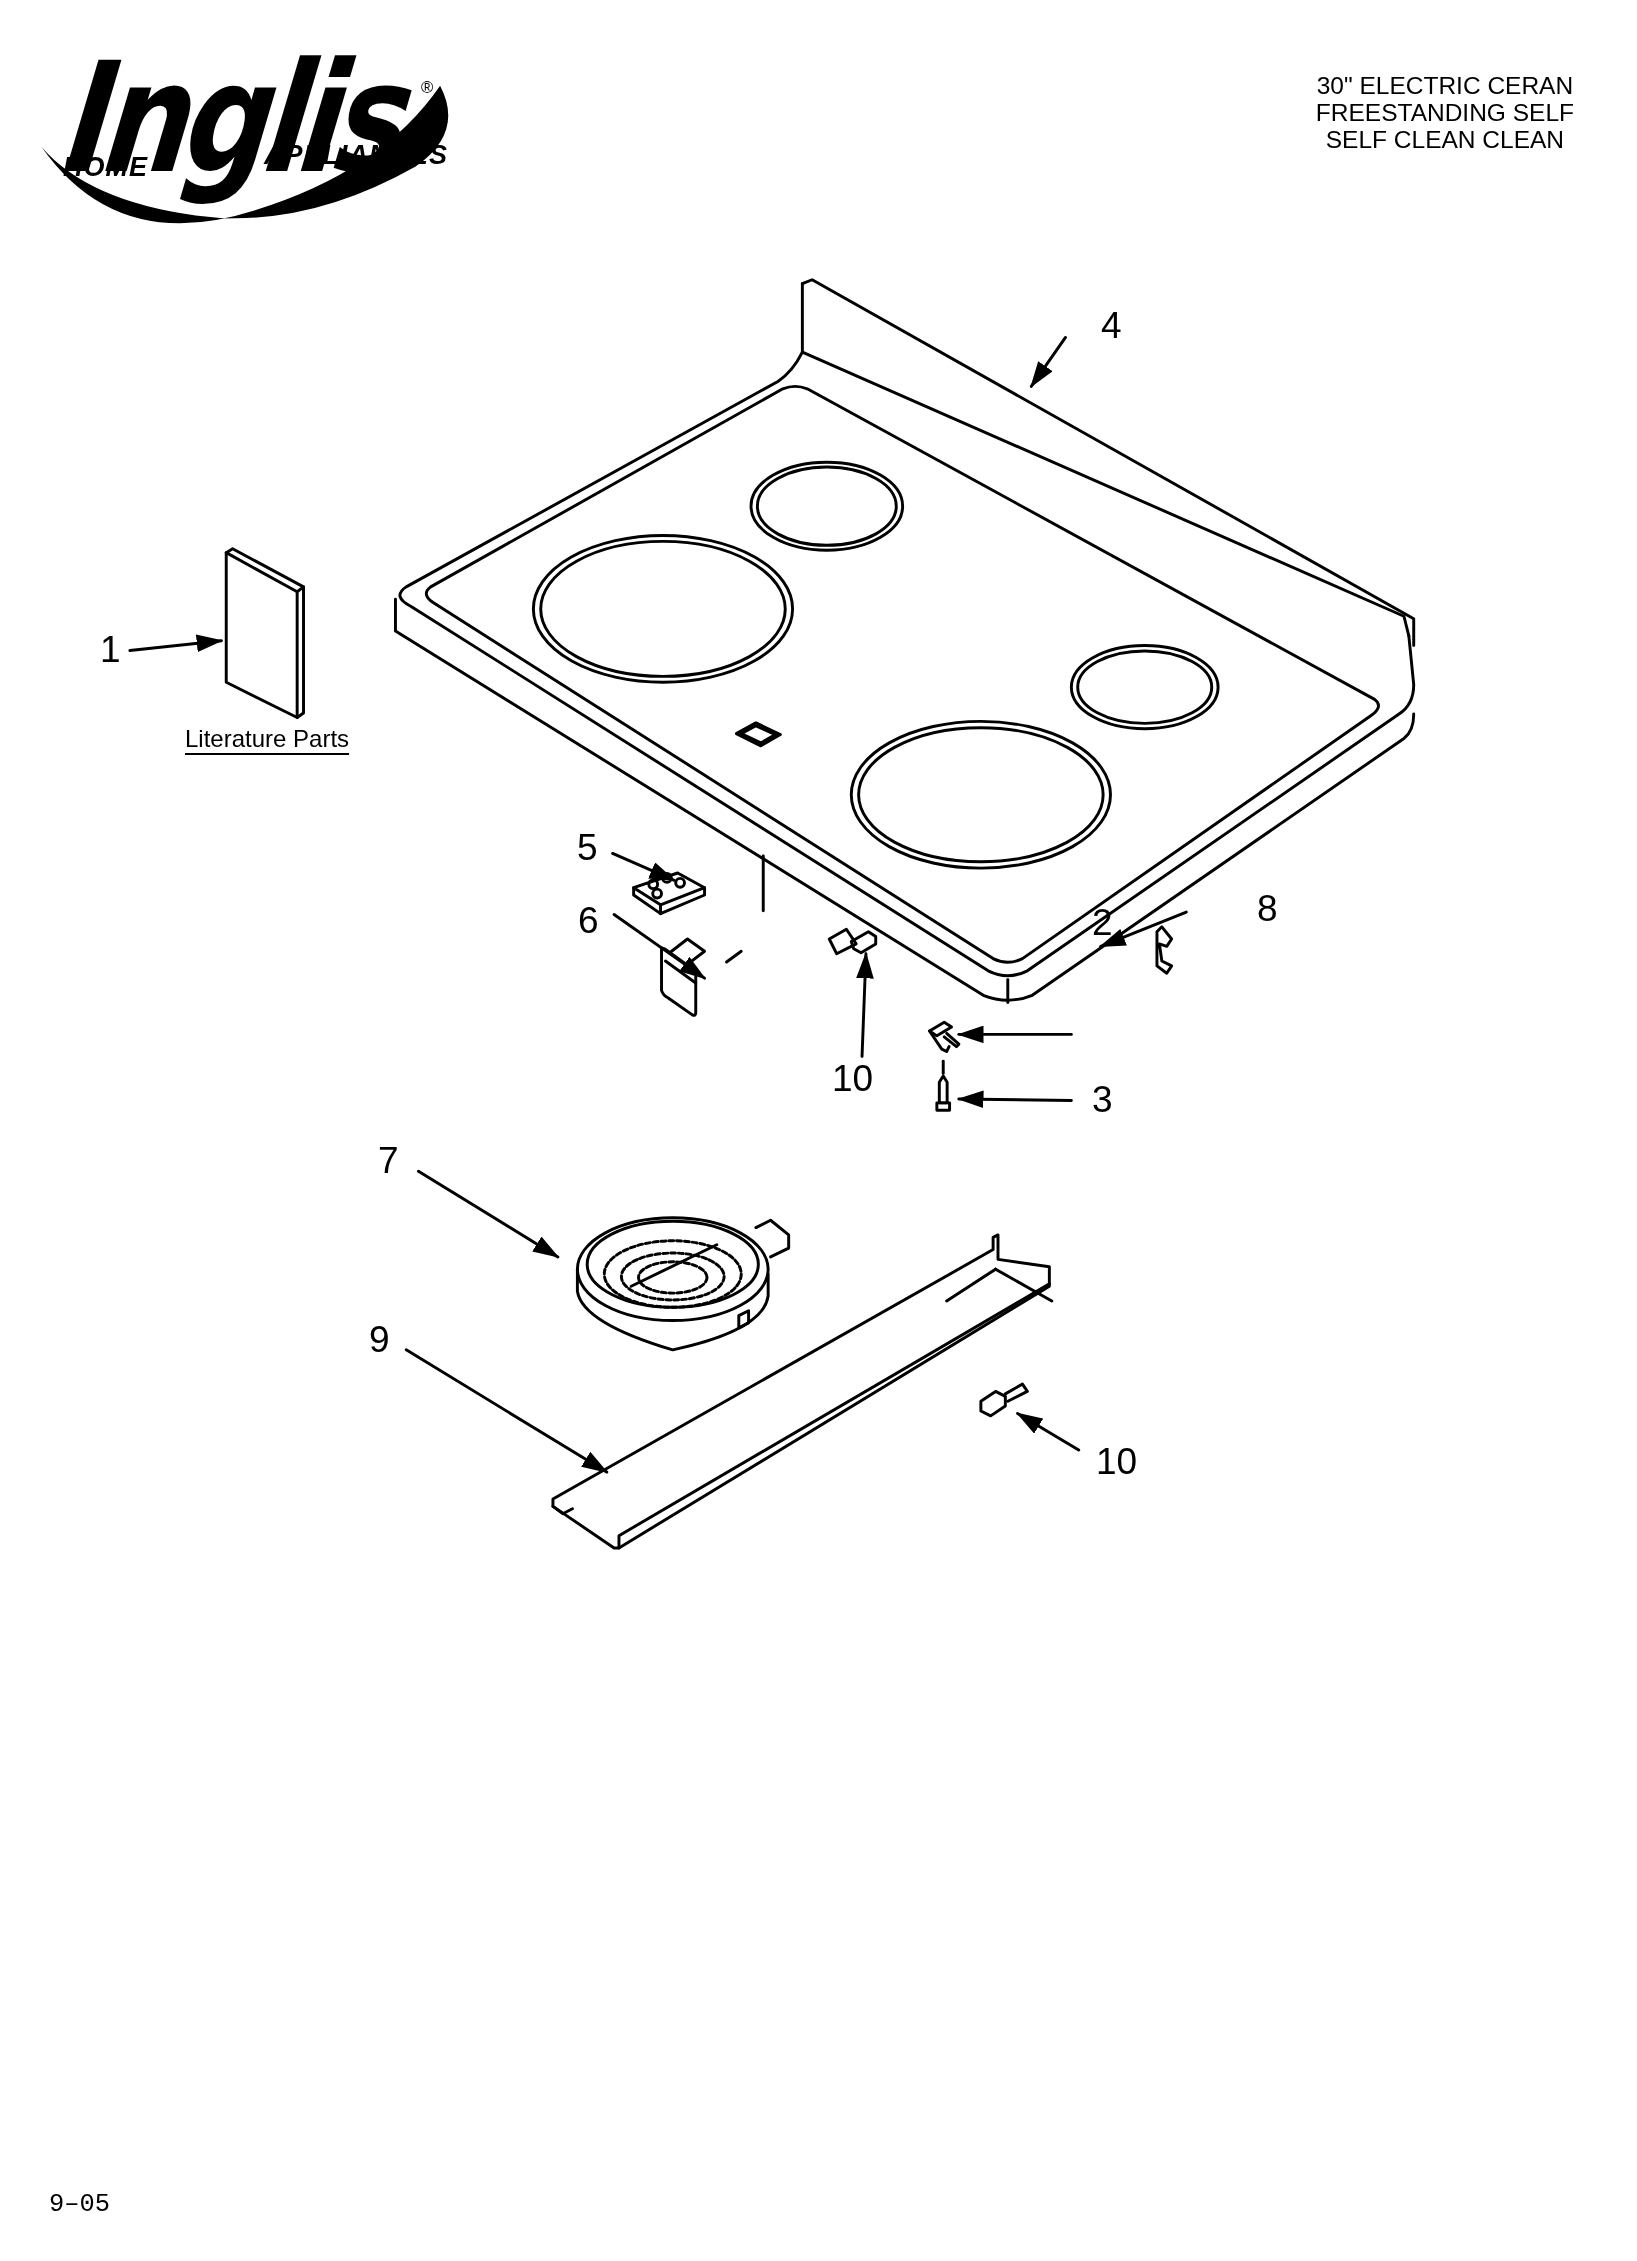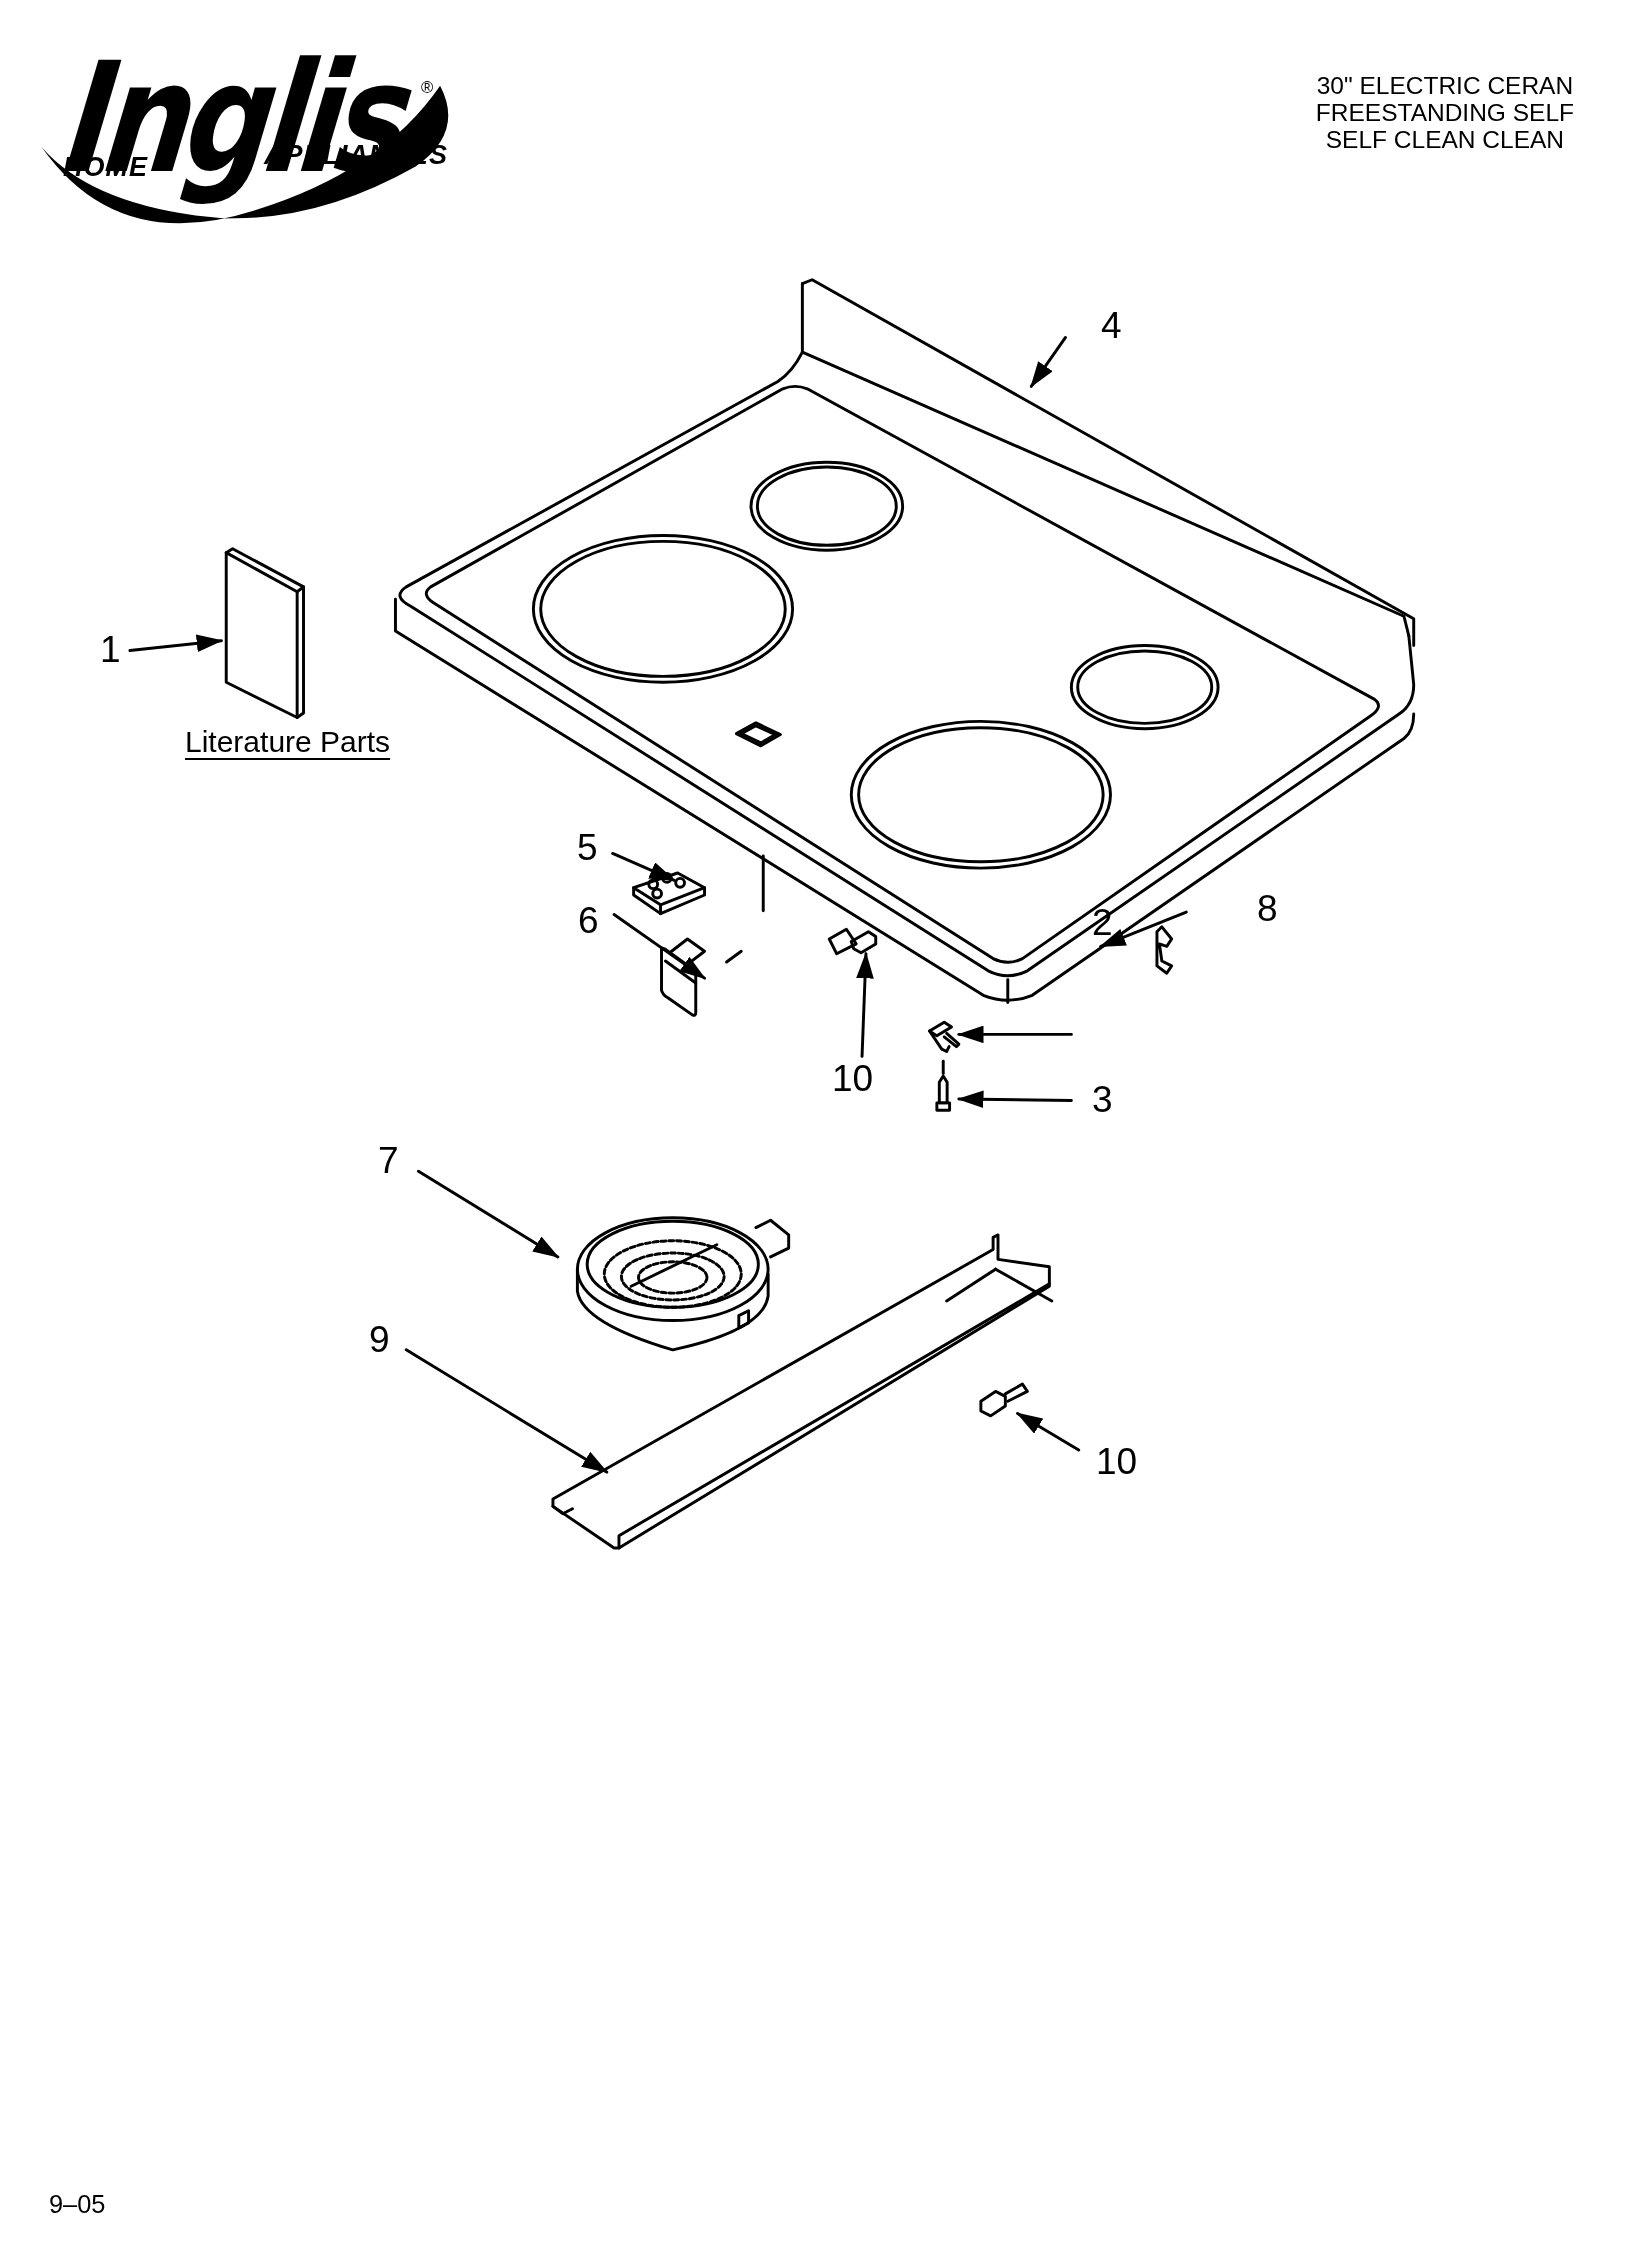--- a/index.html
+++ b/index.html
@@ -8,23 +8,23 @@
   .logo-word { position:absolute; left:81px; top:42px; font-family:"DejaVu Sans", sans-serif;
                font-weight:900; font-style:italic; font-size:122px; letter-spacing:-6.8px;
                transform: skewX(-8deg) scaleY(1.25); transform-origin: left top; line-height:1; }
   .logo-sub { position:absolute; font-family:"Liberation Sans", sans-serif; font-weight:bold;
               font-style:italic; font-size:27px; letter-spacing:1px; }
   .logo-reg { position:absolute; left:421px; top:78px; font-size:16.6px; }
   .title { position:absolute; right:64px; top:72px; text-align:center; font-size:24.5px;
            line-height:27px; }
   .title div { white-space: nowrap; }
   .callout { position:absolute; font-size:37px; line-height:1; }
-  .lit-label { position:absolute; left:185px; top:725px; font-size:30px;
+  .lit-label { position:absolute; left:185px; top:725px; font-size:24px;
                text-decoration: underline; text-underline-offset: 5.9px; text-decoration-thickness: 2px; }
-  .footer { position:absolute; left:49px; top:2190px; font-size:25.4px; }
+  .footer { position:absolute; left:49px; top:2190px; font-size:25.4px;font-family:Liberation Mono, monospace; }
   svg.diagram { position:absolute; left:0; top:0; }
 </style>
 </head>
 <body>
 
 <div>
   <svg class="diagram" width="489" height="245" viewBox="0 0 1000 500">
     <path d="M 85 300 Q 240 520 520 430 Q 780 350 900 175 Q 950 270 850 340 Q 620 470 400 440 Q 180 410 85 300 Z" fill="#000"></path>
   </svg>
   <div class="logo-word">Inglis</div>

